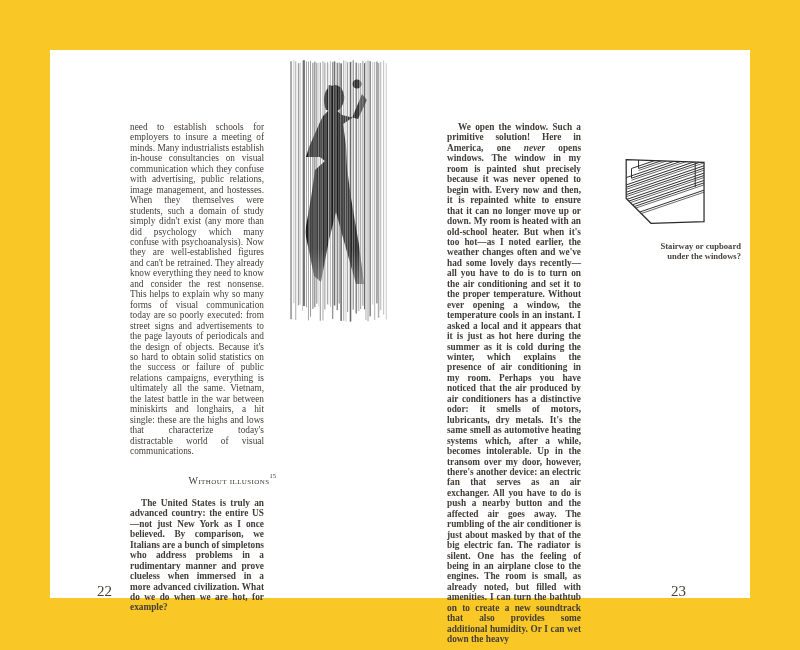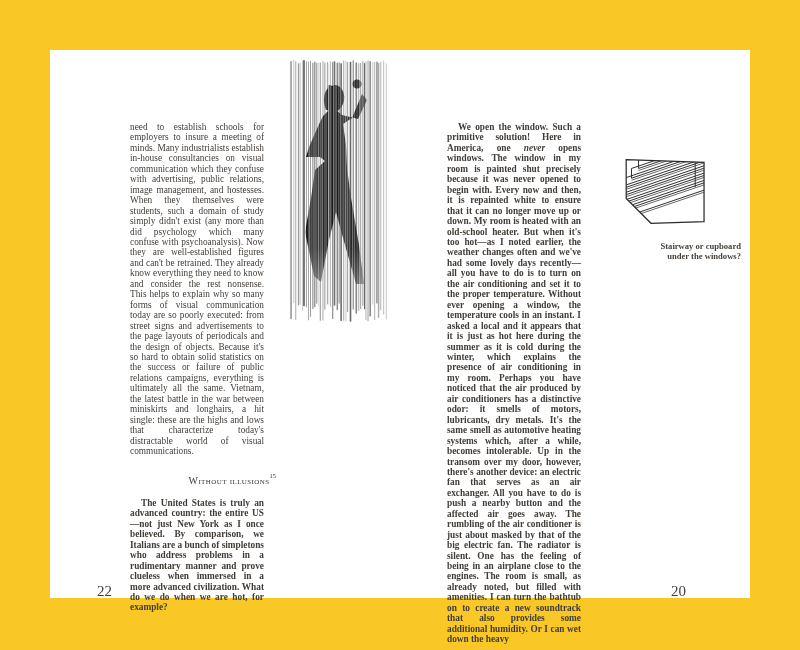--- a/index.html
+++ b/index.html
@@ -188,14 +188,14 @@
       </g>
     <line x1="85" y1="10" x2="85" y2="38" stroke="#2b2b2b" stroke-width="1.1"></line>
     <polygon points="7,7 95,10 95,77 35,79 7,51" fill="none" stroke="#2b2b2b" stroke-width="1.4"></polygon>
   </svg>
   <div class="stairs-caption">
     <div>Stairway or cupboard</div>
     <div>under the windows?</div>
   </div>
 
   <div class="pagenum pagenum-left">22</div>
-  <div class="pagenum pagenum-right">20</div>
+  <div class="pagenum pagenum-right">23</div>
 </div>
 
 </body></html>

